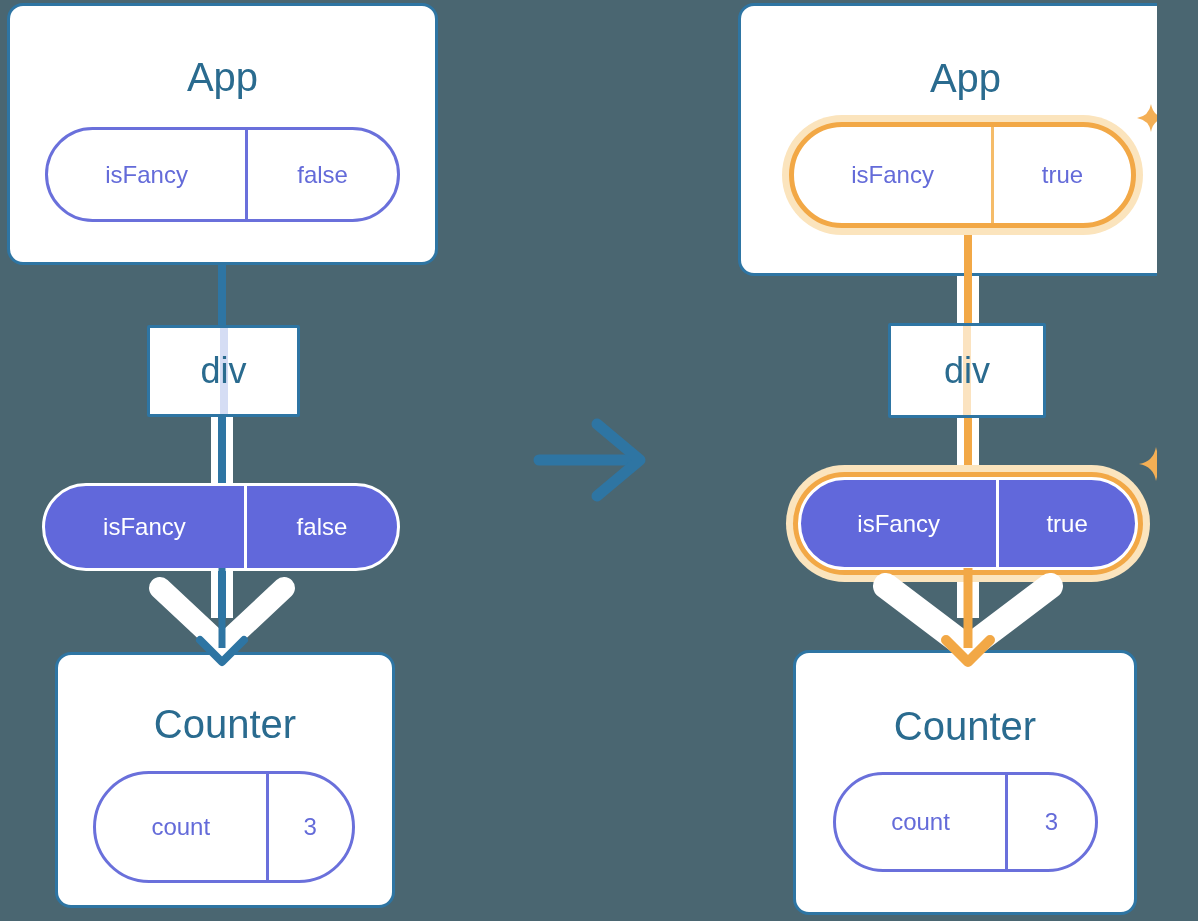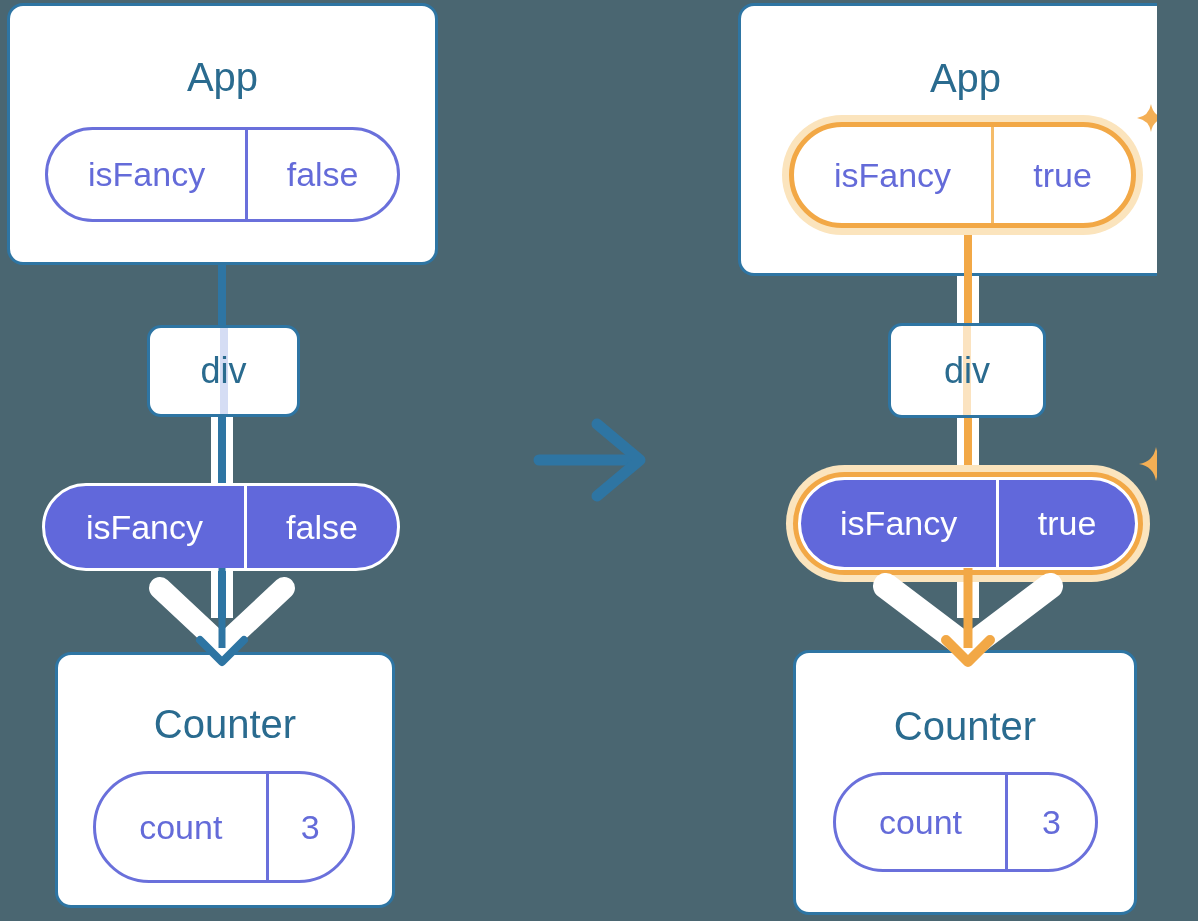--- a/index.html
+++ b/index.html
@@ -10,41 +10,41 @@
   .card{
     position:absolute;background:#fff;border:3px solid #2E75A3;
     border-radius:16px;box-sizing:border-box;z-index:2;
   }
   .card-title{
     position:absolute;left:0;width:100%;text-align:center;
     color:#2A6B8F;font-size:40px;line-height:46px;
   }
   .pill{
     position:absolute;display:flex;box-sizing:border-box;
-    font-size:34px;z-index:3;
+    font-size:24px;z-index:3;
   }
   .cell{display:flex;align-items:center;justify-content:center;flex:1 1 auto;}
   .pill-outline{border:3px solid #6A70DB;border-radius:60px;color:#646BD9;background:#fff;}
   .pill-outline .cell-l{border-right:3px solid #6A70DB;}
   .pill-solid{background:#6168DB;border:3px solid #fff;border-radius:48px;color:#fff;}
   .pill-solid .cell-l{border-right:3px solid #fff;}
   .pill-fancy-outline{
     border:5px solid #F2A846;box-shadow:0 0 0 7px #FBE4BD;
     border-radius:60px;color:#646BD9;background:#fff;
   }
   .pill-fancy-outline .cell-l{border-right:3px solid #F5BC69;}
   .pill-fancy-solid{
     background:#6168DB;border:3px solid #fff;
     box-shadow:0 0 0 5px #F2A846, 0 0 0 12px #FBE4BD;
     border-radius:48px;color:#fff;
   }
   .pill-fancy-solid .cell-l{border-right:3px solid #fff;}
   .bold{font-weight:normal;}
   .divbox{
-    position:absolute;background:#fff;border:3px solid #2E75A3;border-radius:14px;
+    position:absolute;background:#fff;border:3px solid #2E75A3;border-radius:2px;
     box-sizing:border-box;z-index:2;display:flex;align-items:center;justify-content:center;
     color:#2A6B8F;font-size:36px;
   }
   .stripe{position:absolute;top:0;bottom:0;left:50%;width:8px;margin-left:-4px;}
   .stripe-lav{background:#D5DDF4;}
   .stripe-org{background:#FBE3C0;}
   .vline{position:absolute;z-index:1;}
   .line-blue{background:#2E75A3;width:8px;}
   .pipe{position:absolute;width:22px;z-index:1;}
   .pipe-blue{background:linear-gradient(to right,#fff 0 7px,#2E75A3 7px 15px,#fff 15px 22px);}

